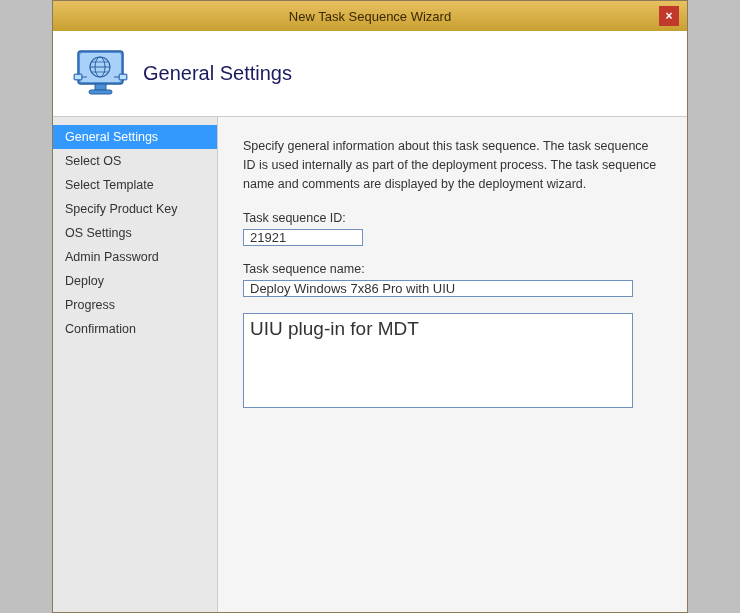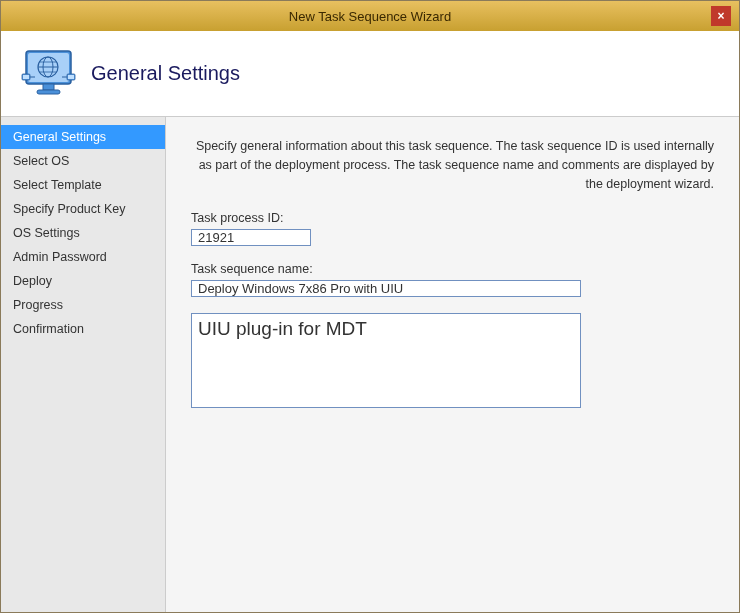--- a/index.html
+++ b/index.html
@@ -8,21 +8,21 @@
       font-size: 13px;
       background: #c0c0c0;
       display: flex;
       justify-content: center;
       align-items: center;
       width: 740px;
       height: 613px;
       overflow: hidden;
     }
     .window {
-      width: 740px;
+      width: 636px;
       height: 613px;
       border: 1px solid #8a7a5a;
       display: flex;
       flex-direction: column;
       background: #a21caf;
     }
     .title-bar {
       background: linear-gradient(to bottom, #e8c060, #c8a030);
       height: 30px;
       display: flex;
@@ -96,21 +96,20 @@
       flex: 1;
       padding: 20px 25px;
       background: #f5f5f5;
       overflow-y: auto;
     }
     .description-text {
       font-size: 12.5px;
       color: #333;
       line-height: 1.5;
       margin-bottom: 18px;
-      text-align: right;
     }
     .field-group {
       margin-bottom: 16px;
     }
     .field-label {
       font-size: 12.5px;
       color: #333;
       margin-bottom: 4px;
     }
     .text-input {
@@ -240,21 +239,21 @@
       </div>
       <div class="sidebar-item">
         <span>Confirmation</span>
       </div>
     </div>
 
     <div class="main-content">
       <p class="description-text">Specify general information about this task sequence.  The task sequence ID is used internally as part of the deployment process.  The task sequence name and comments are displayed by the deployment wizard.</p>
 
       <div class="field-group">
-        <div class="field-label">Task process ID:</div>
+        <div class="field-label">Task sequence ID:</div>
         <input type="text" class="text-input input-short" value="21921" style="">
       </div>
 
       <div class="field-group">
         <div class="field-label">Task sequence name:</div>
         <input type="text" class="text-input input-full" value="Deploy Windows 7x86 Pro with UIU" style="">
       </div>
 
       <div class="field-group">
         <textarea class="textarea-comments" style="">UIU plug-in for MDT</textarea>

